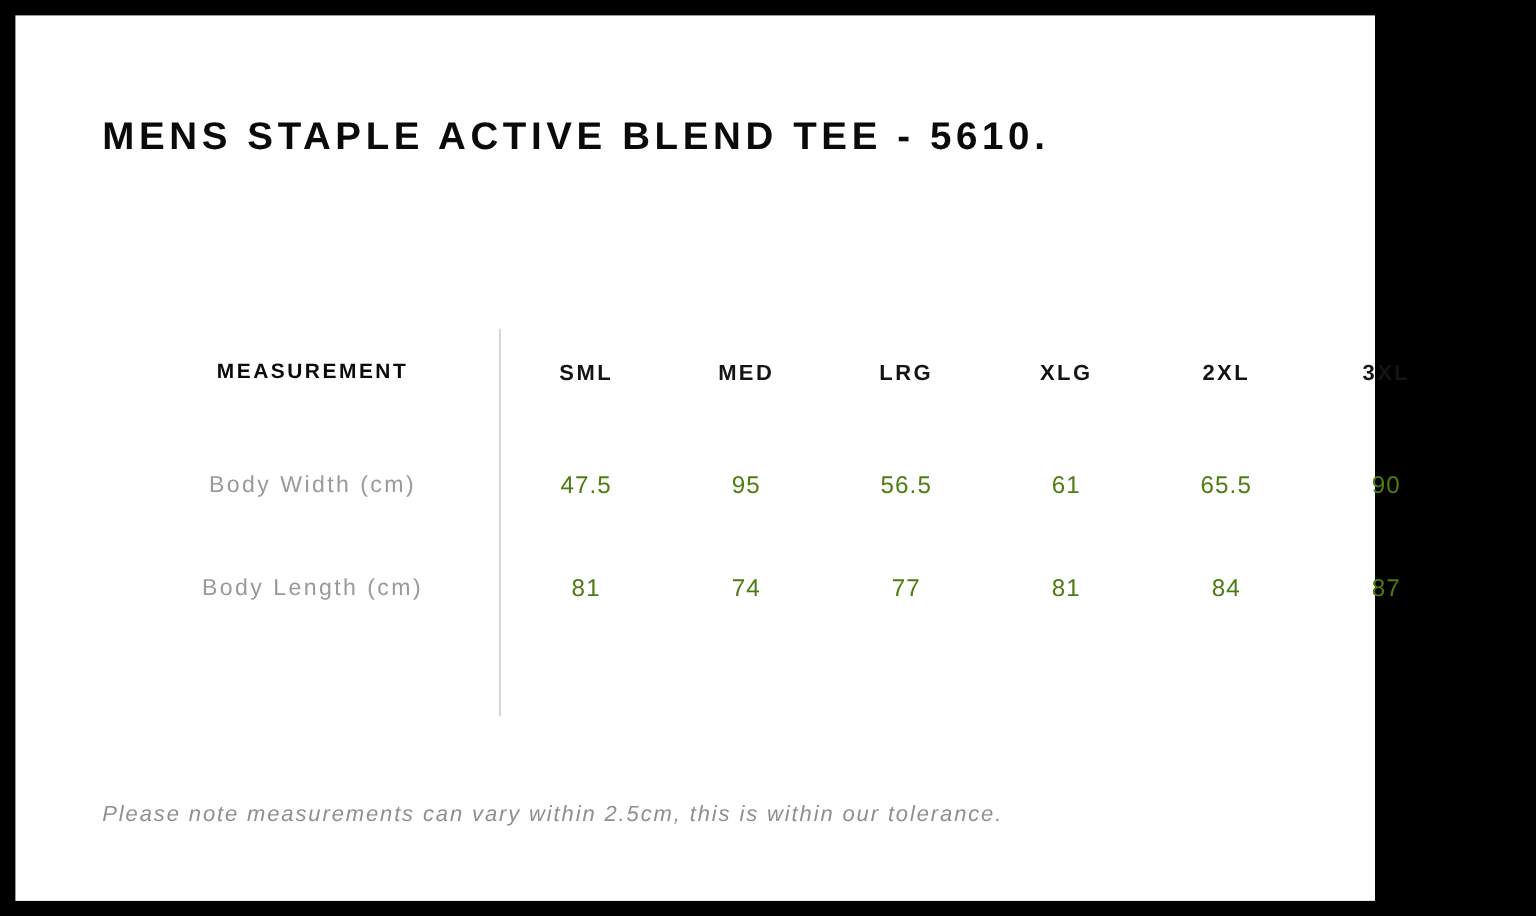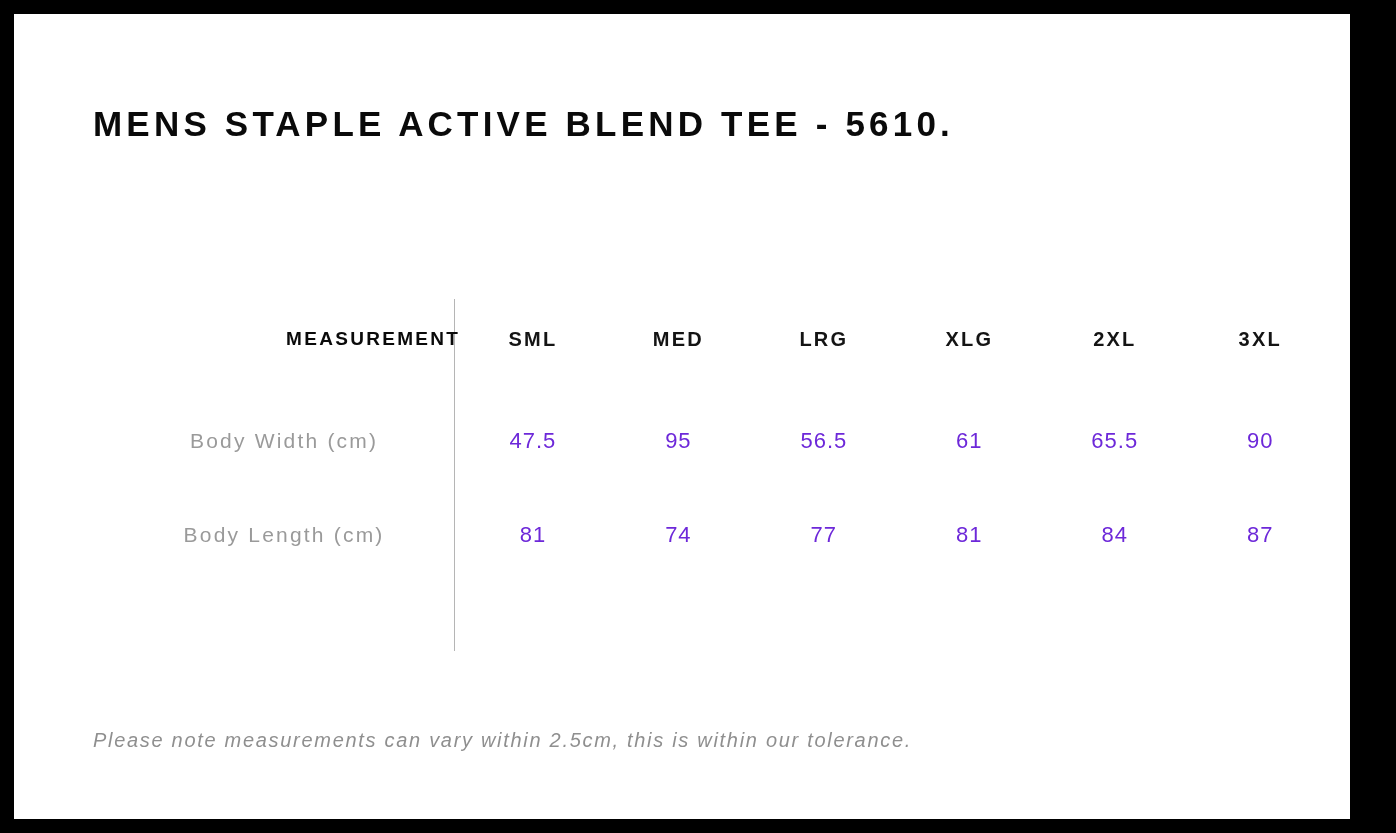--- a/index.html
+++ b/index.html
@@ -10,21 +10,21 @@
     width: 1396px;
     height: 833px;
     background: #000000;
     font-family: "Liberation Sans", sans-serif;
     overflow: hidden;
   }
   .page {
     position: absolute;
     left: 14px;
     top: 14px;
-    width: 1336px;
+    width: 1236px;
     height: 805px;
     background: #ffffff;
     box-sizing: border-box;
     padding-left: 18px;
   }
   .title {
     position: absolute;
     left: 79px;
     top: 90px;
     font-size: 35px;
@@ -48,21 +48,21 @@
   table.size-table col.size-col { width: 145px; }
   table.size-table th, table.size-table td {
     padding: 0;
     border: none;
   }
   .head-row th {
     height: 110px;
     vertical-align: middle;
   }
   .th-measure {
-    text-align: right;
+    text-align: center;
     font-size: 19px;
     font-weight: bold;
     letter-spacing: 2.3px;
     color: #0a0a0a;
     padding-left: 15px !important;
   }
   .th-size {
     text-align: center;
     font-size: 20px;
     font-weight: bold;
@@ -77,21 +77,21 @@
     text-align: center;
     font-size: 21px;
     font-weight: normal;
     letter-spacing: 2.2px;
     color: #9a9a9a;
     padding-left: 15px !important;
   }
   .td-value {
     text-align: center;
     font-size: 22px;
-    color: #6d28d9;
+    color: #4d7c0f;
     letter-spacing: 1px;
   }
   .divider {
     position: absolute;
     left: 440px;
     top: 285px;
     width: 1px;
     height: 352px;
     background: #b5b5b5;
   }

